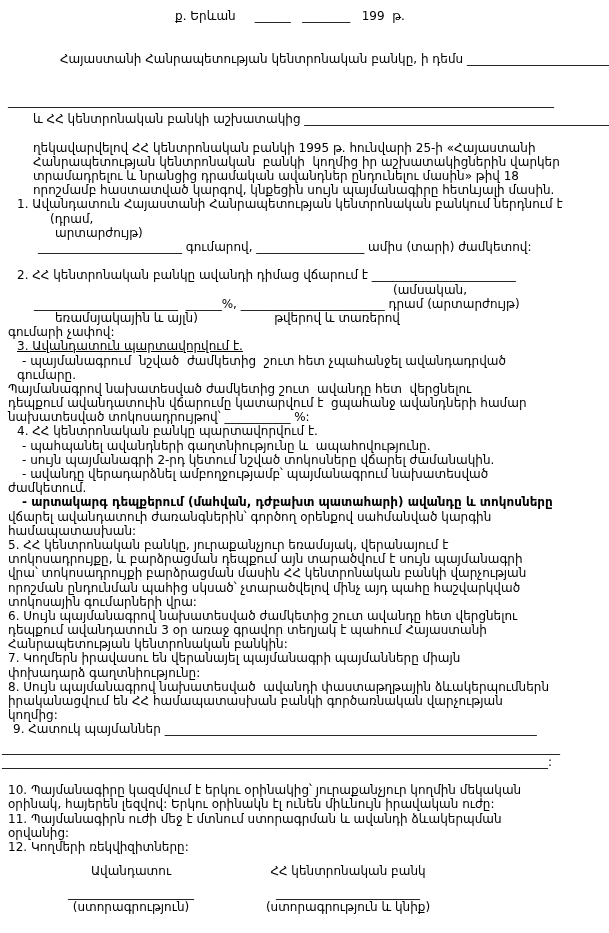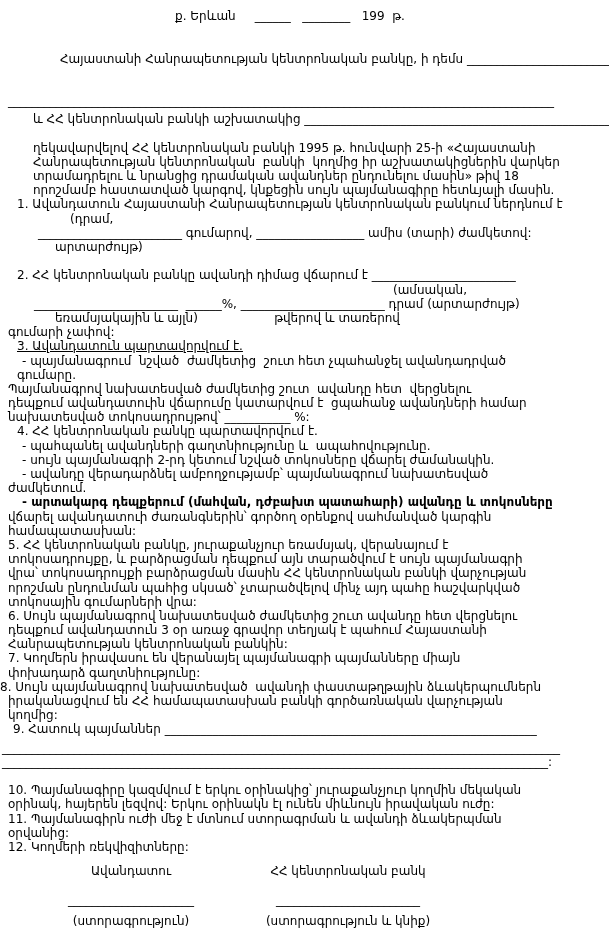--- a/index.html
+++ b/index.html
@@ -29,21 +29,20 @@
   .sig-row {
     display: flex;
     align-items: flex-start;
     margin-top: 10px;
     line-height: 14.2px;
   }
   .sig-col {
     display: flex;
     flex-direction: column;
     text-align: center;
-    gap: 7px;
   }
   .sig-left  { margin-left: 62px; width: 138px; }
   .sig-right { margin-left: 64px; width: 168px; }
   .sig-title { margin-bottom: 9px; white-space: pre; }
   .sig-line  { height: 13px; line-height: 13px; white-space: pre; }
   .sig-caption { white-space: pre; }
 </style>
 </head>
 <body>
 
@@ -56,23 +55,23 @@
       <div class="line" style="padding-left: 0px;"></div>
       <div class="line" style="padding-left: 0px;"></div>
       <div class="line" style="padding-left: 8px;">___________________________________________________________________________________________</div>
       <div class="line" style="padding-left: 33px; margin-top: 4px;">և ՀՀ կենտրոնական բանկի աշխատակից _____________________________________________________,</div>
       <div class="line" style="padding-left: 0px;"></div>
       <div class="line" style="padding-left: 33px;">ղեկավարվելով ՀՀ կենտրոնական բանկի 1995 թ. հունվարի 25-ի «Հայաստանի</div>
       <div class="line" style="padding-left: 33px;">Հանրապետության կենտրոնական  բանկի  կողմից իր աշխատակիցներին վարկեր</div>
       <div class="line" style="padding-left: 33px;">տրամադրելու և նրանցից դրամական ավանդներ ընդունելու մասին» թիվ 18</div>
       <div class="line" style="padding-left: 33px;">որոշմամբ հաստատված կարգով, կնքեցին սույն պայմանագիրը հետևյալի մասին.</div>
       <div class="line" style="padding-left: 17px;">1. Ավանդատուն Հայաստանի Հանրապետության կենտրոնական բանկում ներդնում է</div>
-      <div class="line" style="padding-left: 50px; margin-left: 20px;">(դրամ,</div>
+      <div class="line" style="padding-left: 50px;">(դրամ,</div>
+      <div class="line" style="padding-left: 55px;">արտարժույթ)</div>
       <div class="line" style="padding-left: 38px;">________________________ գումարով, __________________ ամիս (տարի) ժամկետով:</div>
-      <div class="line" style="padding-left: 55px;">արտարժույթ)</div>
       <div class="line" style="padding-left: 0px;"></div>
       <div class="line" style="padding-left: 17px;">2. ՀՀ կենտրոնական բանկը ավանդի դիմաց վճարում է ________________________</div>
       <div class="line" style="padding-left: 393px;">(ամսական,</div>
       <div class="line" style="padding-left: 34px;">________________________  ______%, ________________________ դրամ (արտարժույթ)</div>
       <div class="line" style="padding-left: 55px;">եռամսյակային և այլն)                    թվերով և տառերով</div>
       <div class="line" style="padding-left: 8px;">գումարի չափով:</div>
       <div class="line" style="padding-left: 17px; text-decoration: underline;">3. Ավանդատուն պարտավորվում է.</div>
       <div class="line" style="padding-left: 22px;">- պայմանագրում  նշված  ժամկետից  շուտ հետ չպահանջել ավանդադրված</div>
       <div class="line" style="padding-left: 17px;">գումարը.</div>
       <div class="line" style="padding-left: 8px;">Պայմանագրով նախատեսված ժամկետից շուտ  ավանդը հետ  վերցնելու</div>
@@ -89,21 +88,21 @@
       <div class="line" style="padding-left: 8px;">5. ՀՀ կենտրոնական բանկը, յուրաքանչյուր եռամսյակ, վերանայում է</div>
       <div class="line" style="padding-left: 8px;">տոկոսադրույքը, և բարձրացման դեպքում այն տարածվում է սույն պայմանագրի</div>
       <div class="line" style="padding-left: 8px;">վրա՝ տոկոսադրույքի բարձրացման մասին ՀՀ կենտրոնական բանկի վարչության</div>
       <div class="line" style="padding-left: 8px;">որոշման ընդունման պահից սկսած՝ չտարածվելով մինչ այդ պահը հաշվարկված</div>
       <div class="line" style="padding-left: 8px;">տոկոսային գումարների վրա:</div>
       <div class="line" style="padding-left: 8px;">6. Սույն պայմանագրով նախատեսված ժամկետից շուտ ավանդը հետ վերցնելու</div>
       <div class="line" style="padding-left: 8px;">դեպքում ավանդատուն 3 օր առաջ գրավոր տեղյակ է պահում Հայաստանի</div>
       <div class="line" style="padding-left: 8px;">Հանրապետության կենտրոնական բանկին:</div>
       <div class="line" style="padding-left: 8px;">7. Կողմերն իրավասու են վերանայել պայմանագրի պայմանները միայն</div>
       <div class="line" style="padding-left: 8px;">փոխադարձ գաղտնիությունը:</div>
-      <div class="line" style="">8. Սույն պայմանագրով նախատեսված  ավանդի փաստաթղթային ձևակերպումներն</div>
+      <div class="line" style="padding-left: 8px;">8. Սույն պայմանագրով նախատեսված  ավանդի փաստաթղթային ձևակերպումներն</div>
       <div class="line" style="padding-left: 8px;">իրականացվում են ՀՀ համապատասխան բանկի գործառնական վարչության</div>
       <div class="line" style="padding-left: 8px;">կողմից:</div>
       <div class="line" style="padding-left: 13px;">9. Հատուկ պայմաններ ______________________________________________________________</div>
       <div class="line" style="padding-left: 2px; margin-top: 4px;">_____________________________________________________________________________________________</div>
       <div class="line" style="padding-left: 2px;">___________________________________________________________________________________________:</div>
       <div class="line" style="padding-left: 0px;"></div>
       <div class="line" style="padding-left: 8px;">10. Պայմանագիրը կազմվում է երկու օրինակից՝ յուրաքանչյուր կողմին մեկական</div>
       <div class="line" style="padding-left: 8px;">օրինակ, հայերեն լեզվով: Երկու օրինակն էլ ունեն միևնույն իրավական ուժը:</div>
       <div class="line" style="padding-left: 8px;">11. Պայմանագիրն ուժի մեջ է մտնում ստորագրման և ավանդի ձևակերպման</div>
       <div class="line" style="padding-left: 8px;">օրվանից:</div>

